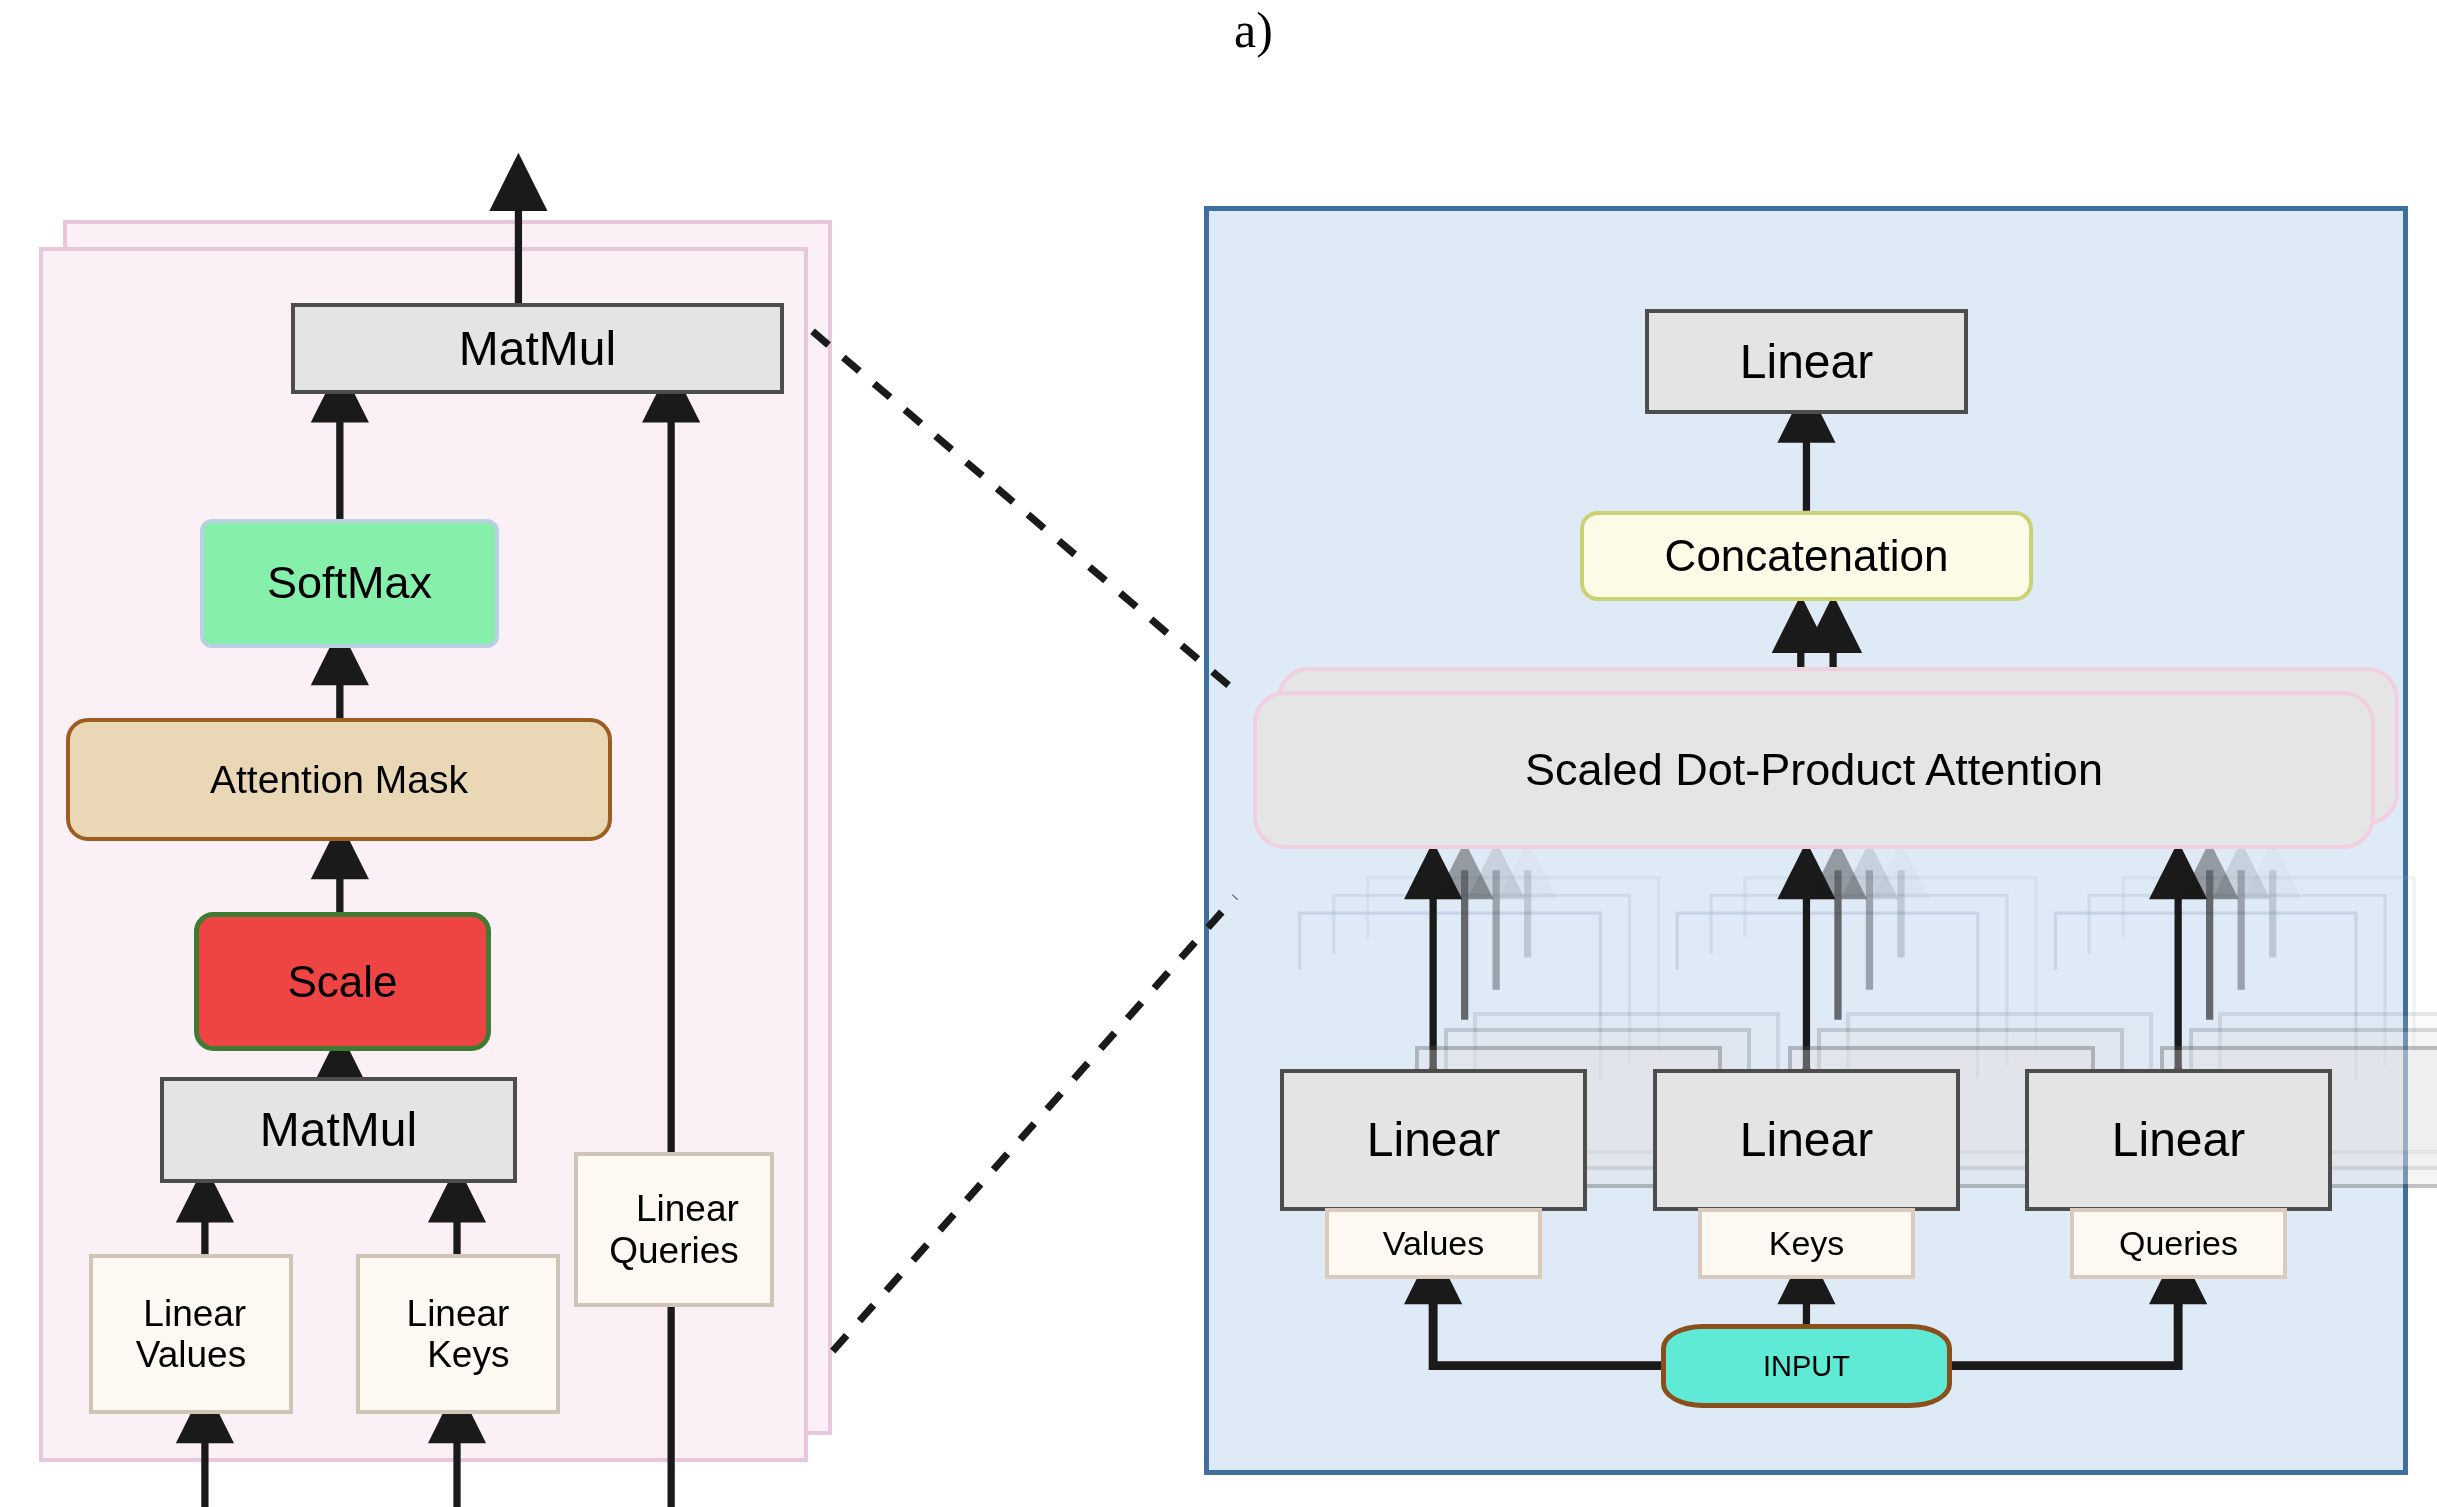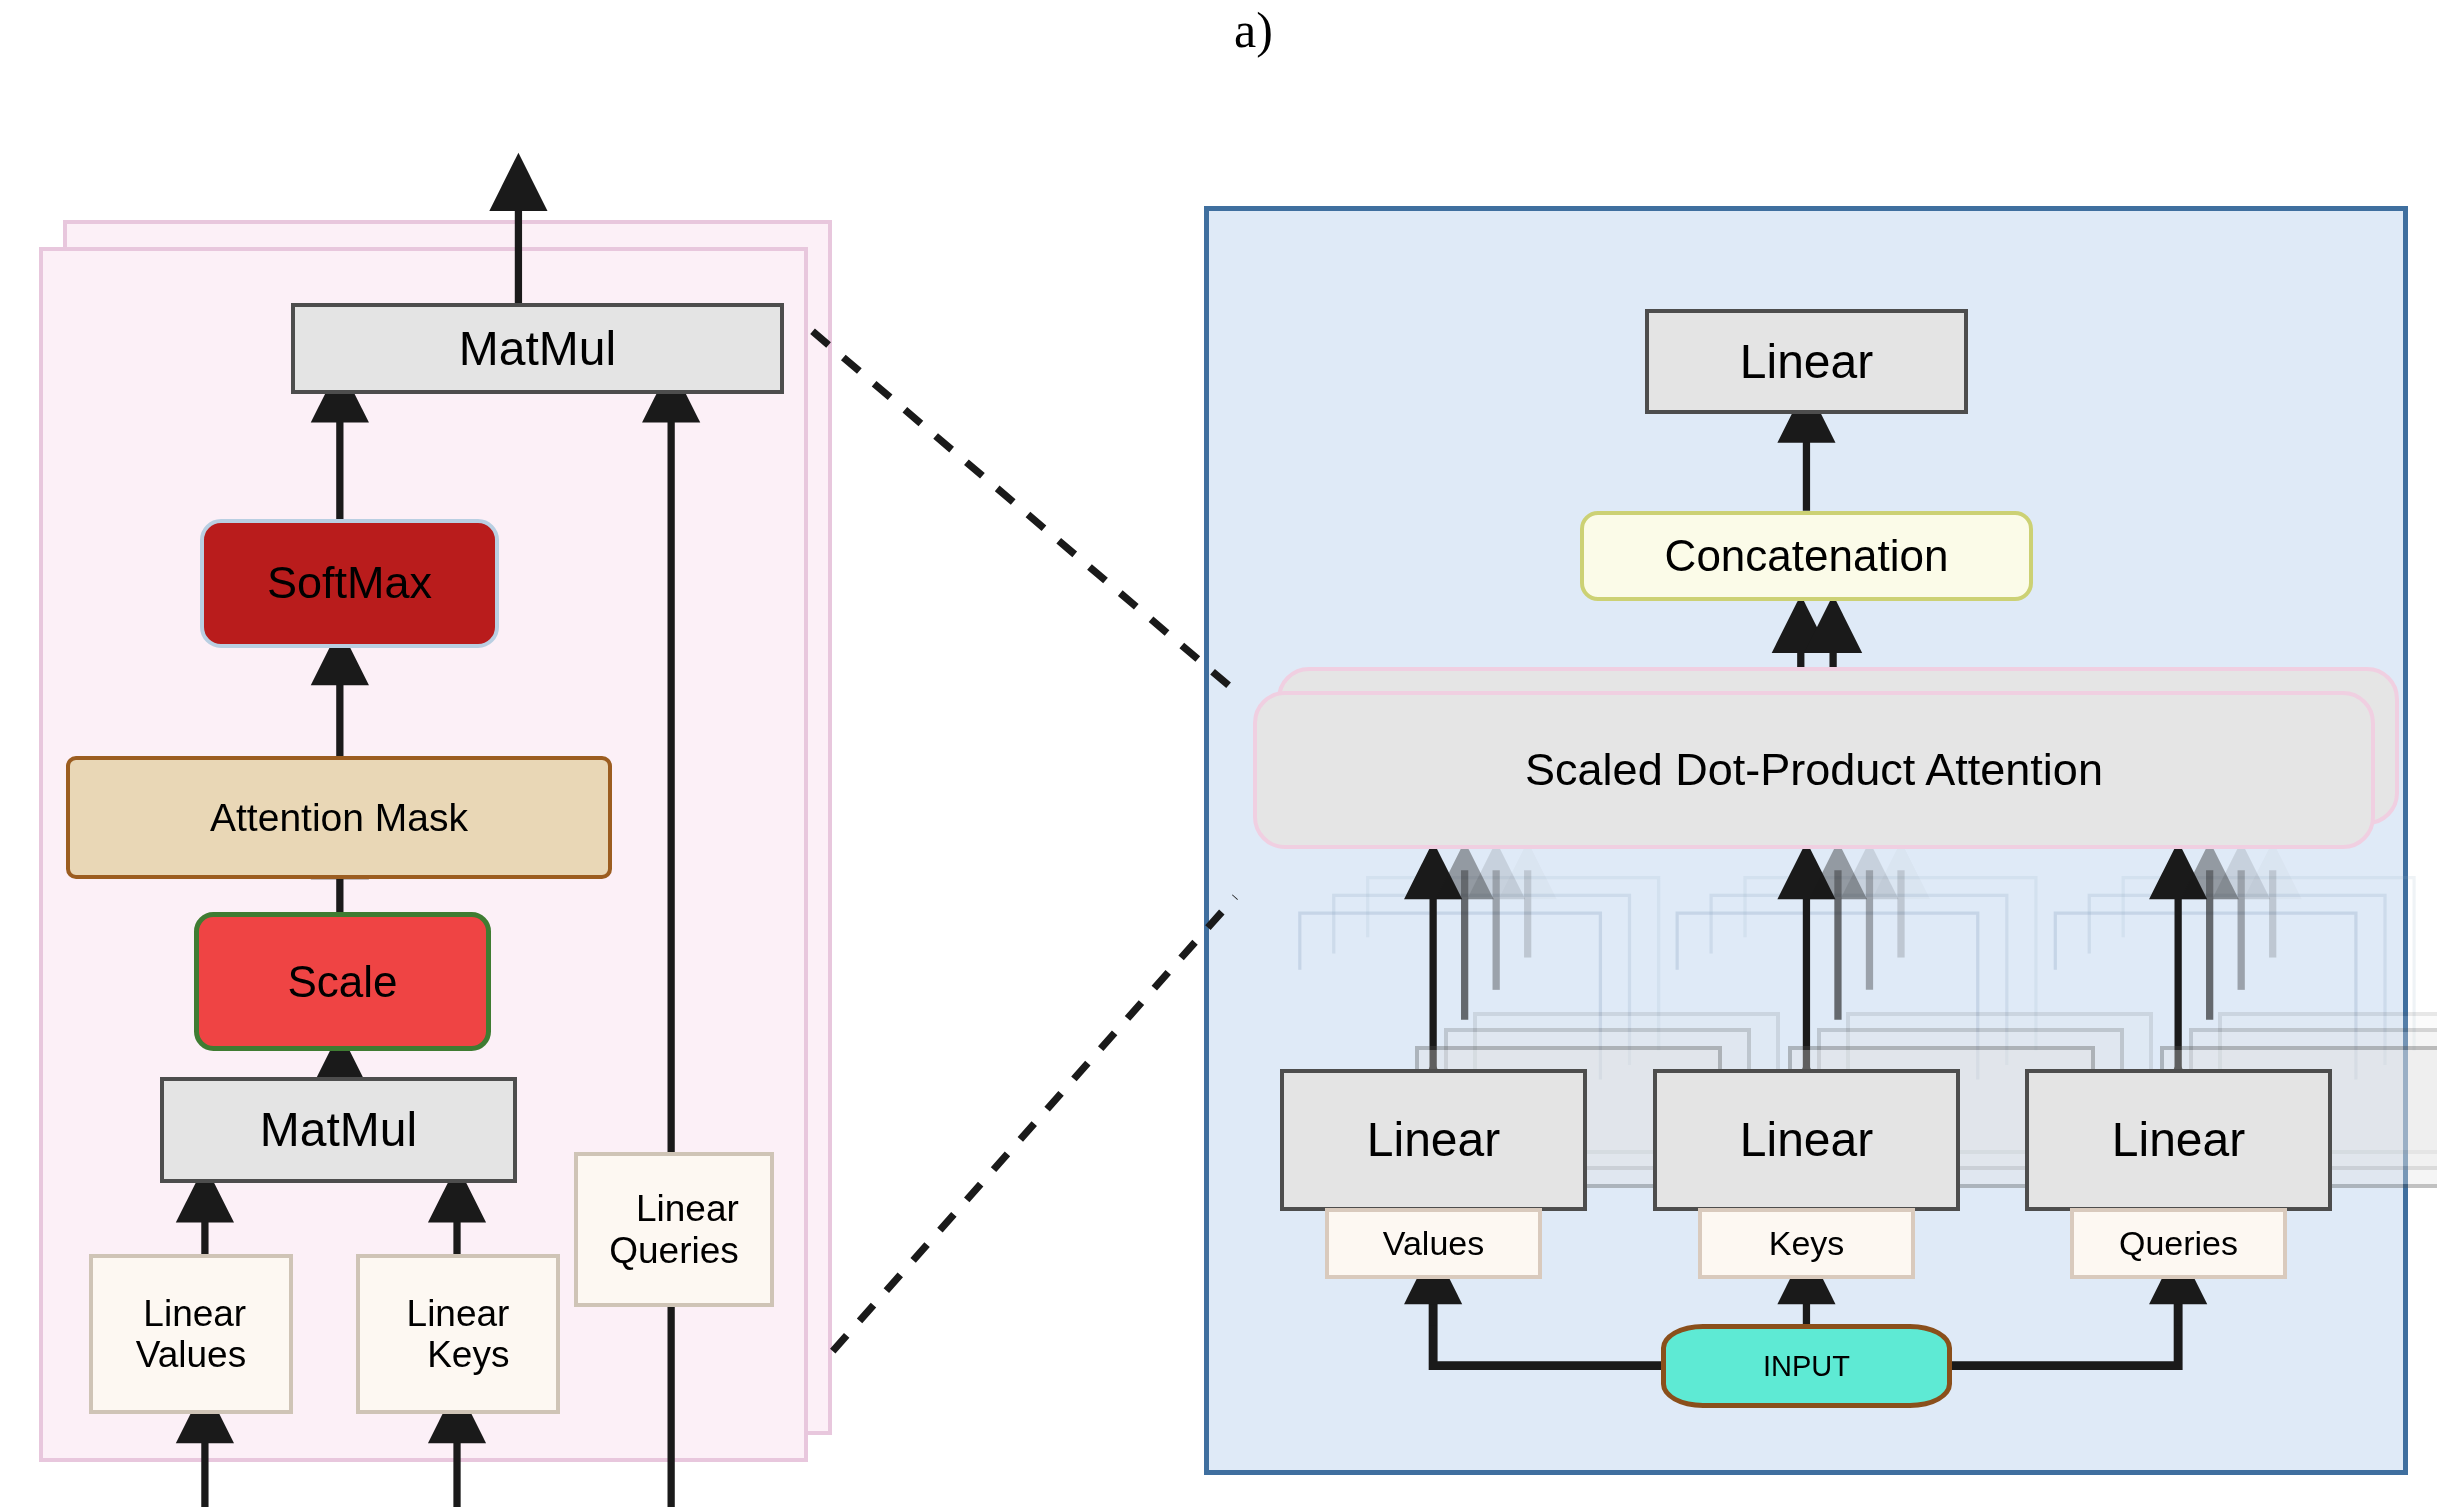--- a/index.html
+++ b/index.html
@@ -56,31 +56,30 @@
     background: #dfeaf7;
     border: 5.7px solid #3f6f9f;
   }
   
   .n-gray {
     background: #e4e4e4;
     border: 4.8px solid #4d4d4d;
     font-size: 48px;
   }
   .n-blue-round {
-    background: #b91c1c;
+    background: #86efac;
     border: 4px solid #b9cfe2;
-    border-radius: 21px;
+    border-radius: 12px;
     font-size: 45px;
   }
   .n-tan-round {
     background: #e9d7b6;
     border: 4.8px solid #9c5d20;
-    border-radius: 10px;
+    border-radius: 22px;
     font-size: 39px;
-    margin-top: 38px;
   }
   .n-green-round {
     background: #ef4444;
     border: 5.7px solid #3f7c32;
     border-radius: 19.4px;
     font-size: 44px;
   }
   .n-cream {
     background: #fdf8f2;
     border: 4.8px solid #cfc4b6;

